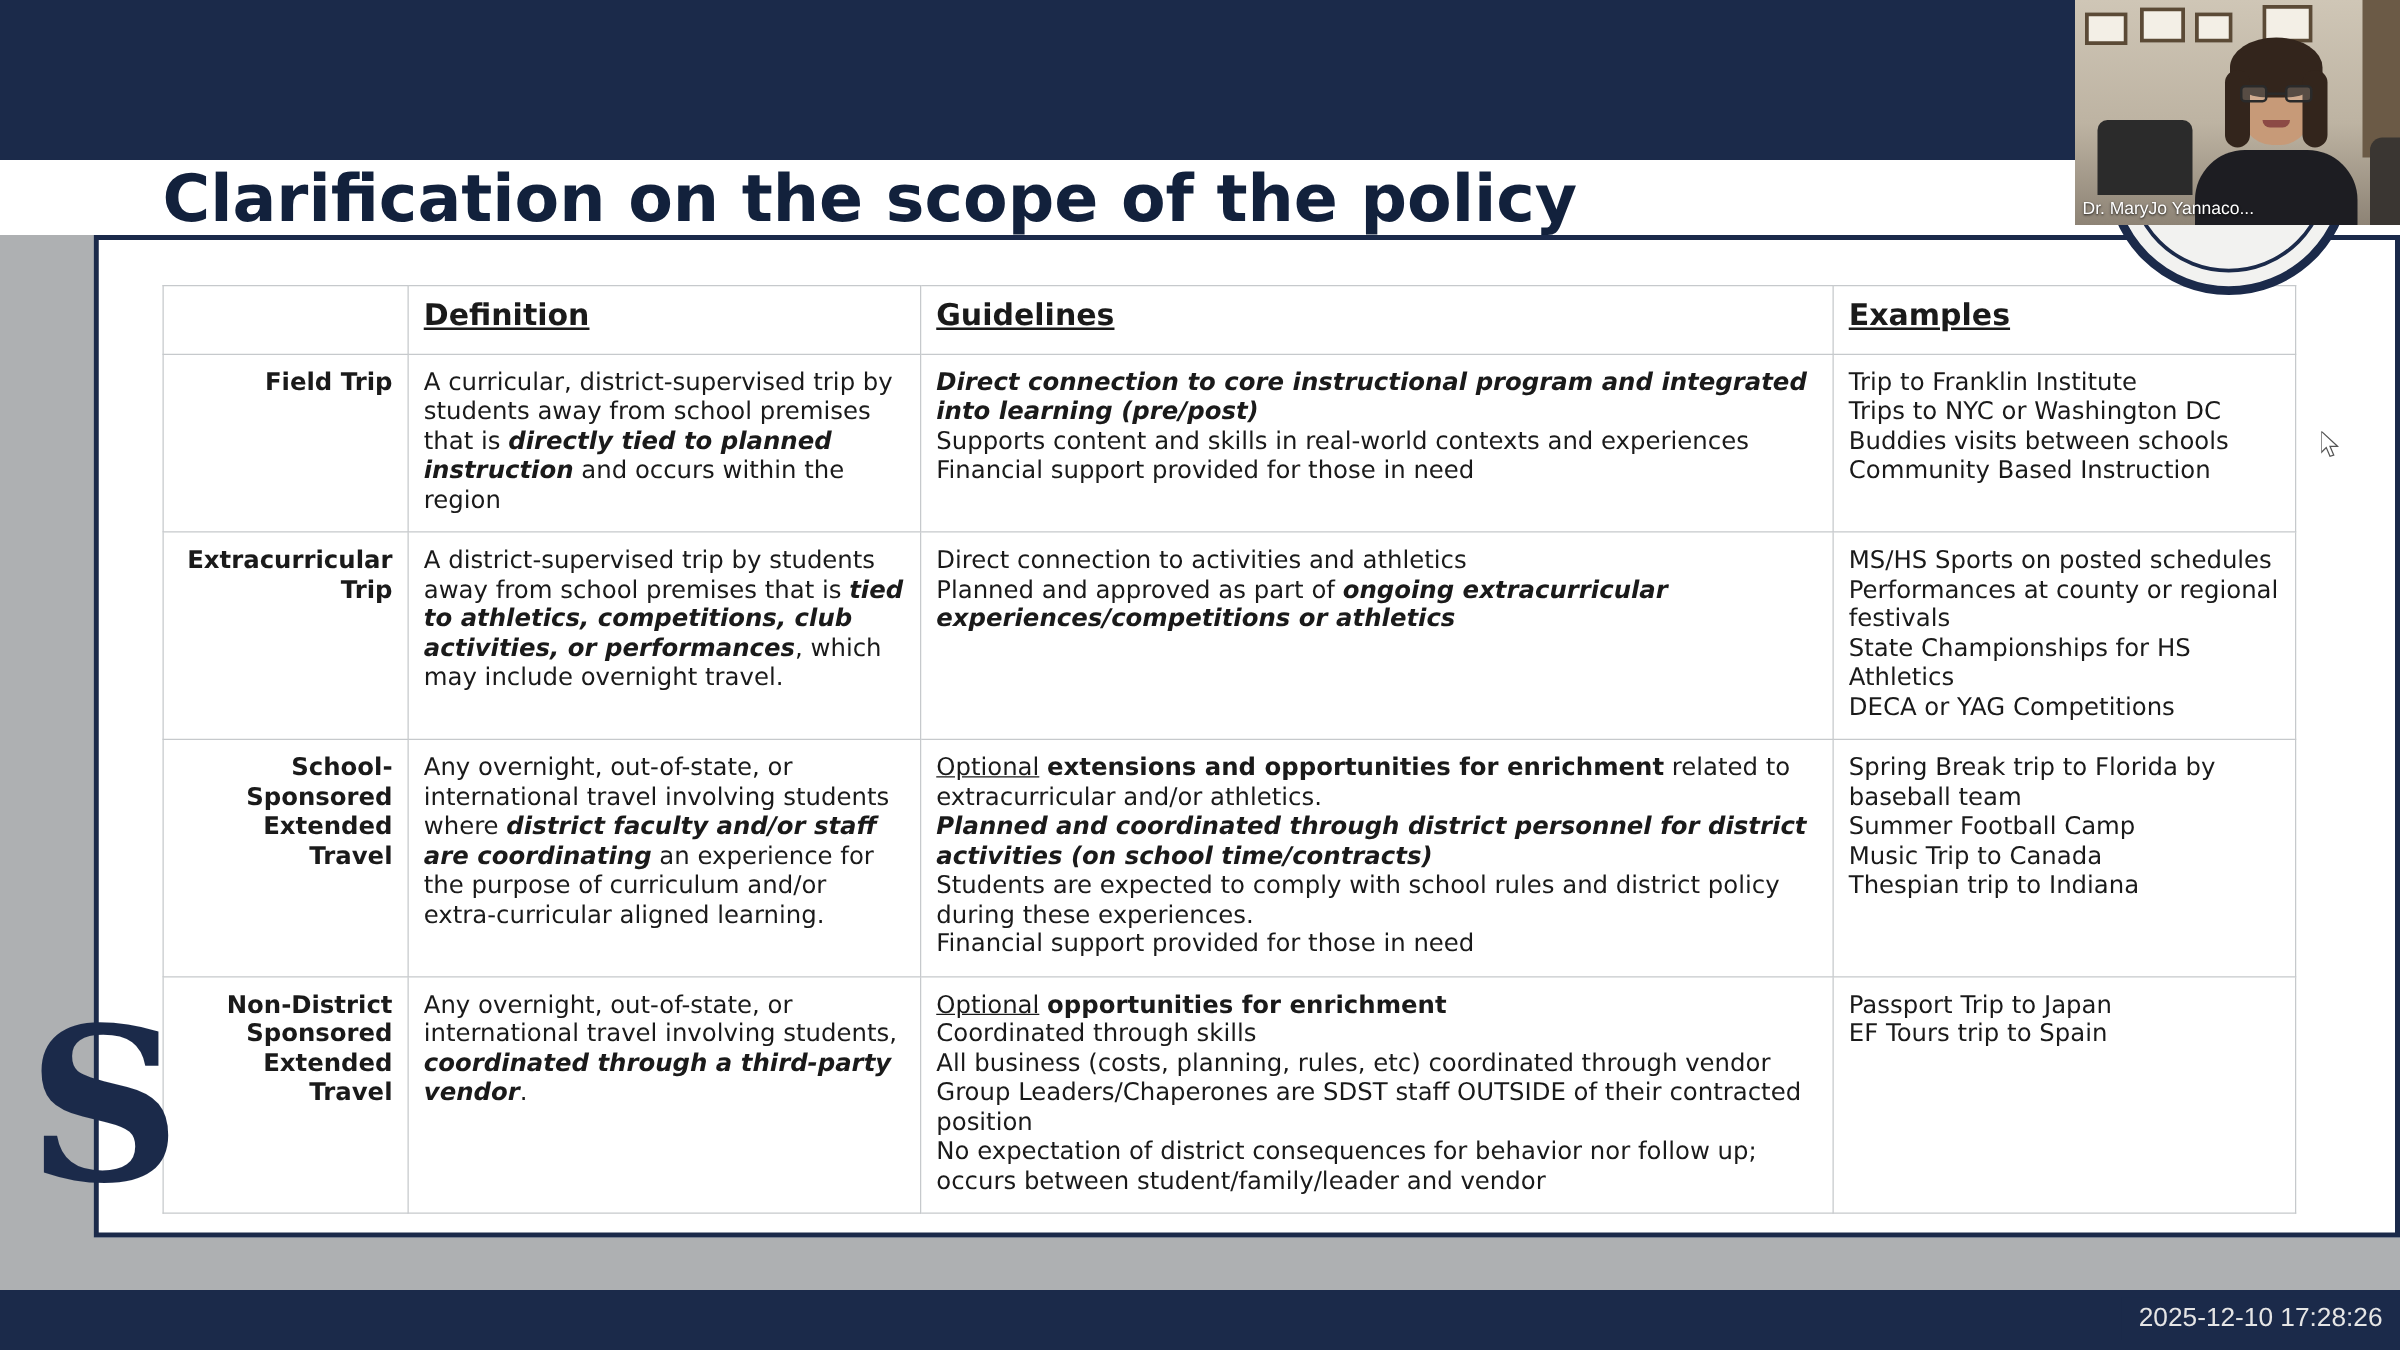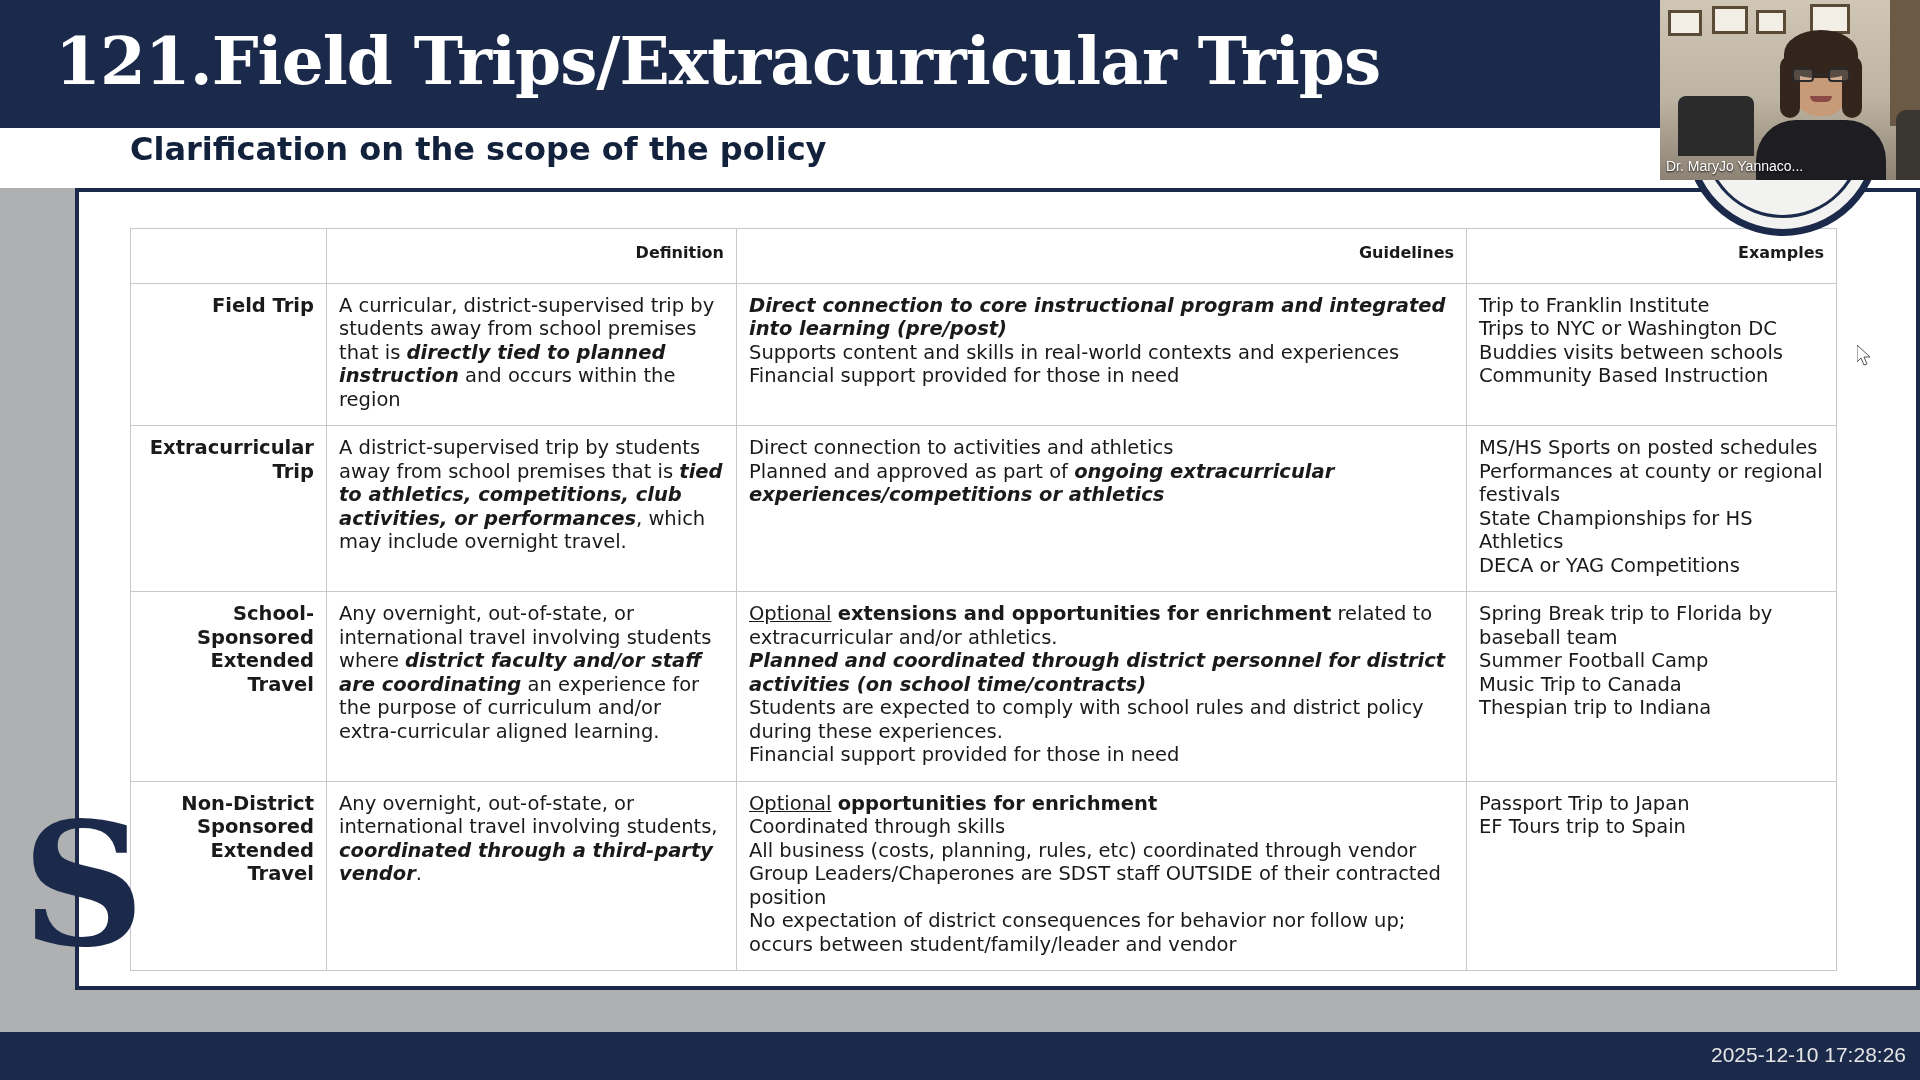--- a/index.html
+++ b/index.html
@@ -55,21 +55,21 @@
     height: 60px;
     background: #ffffff;
   }
   .subtitle-text {
     position: absolute;
     left: 130px;
     top: 130px;
     color: #12213c;
     font-family: "DejaVu Sans", sans-serif;
     font-weight: bold;
-    font-size: 32px;
+    font-size: 52px;
     white-space: nowrap;
   }
   .white-page {
     position: absolute;
     left: 75px;
     top: 188px;
     width: 1845px;
     height: 802px;
     background: #ffffff;
     border: 4px solid #1b2a4a;
@@ -89,24 +89,25 @@
     border: 1px solid #c6c9cc;
     vertical-align: top;
     padding: 10px 12px 14px 12px;
     font-family: "DejaVu Sans", sans-serif;
     font-size: 19.5px;
     line-height: 23.5px;
     color: #1a1a1a;
   }
   table.policy th {
     font-weight: bold;
-    font-size: 16px;
-    text-align: right;
+    font-size: 24px;
+    text-align: left;
     padding-top: 12px;
     padding-bottom: 18px;
+    text-decoration: underline;
   }
   col.c1 { width: 196px; }
   col.c2 { width: 410px; }
   col.c3 { width: 730px; }
   col.c4 { width: 370px; }
   td.rowhead {
     text-align: right;
     font-weight: bold;
     padding-top: 16px;
   }
@@ -315,21 +316,20 @@
 </head>
 <body>
 
 <div class="stage">
 
   <div class="slide">
 
     <div class="title-band"></div>
     <div class="subtitle-band"></div>
 
-    <div class="title-text">121.Field Trips/Extracurricular Trips</div>
     <div class="subtitle-text">Clarification on the scope of the policy</div>
 
     <div class="white-page"></div>
 
     <table class="policy">
       <colgroup>
         <col class="c1">
           <col class="c2">
           <col class="c3">
           <col class="c4">

